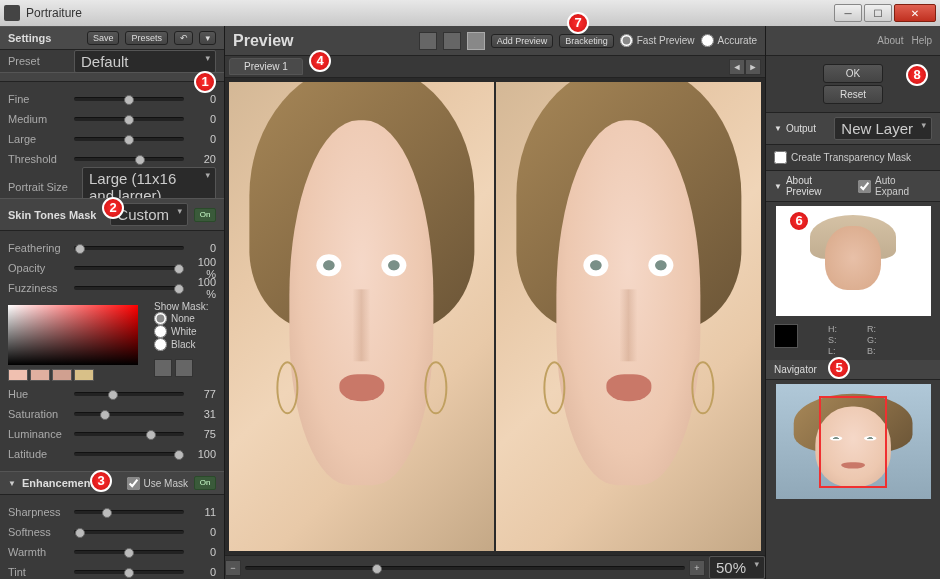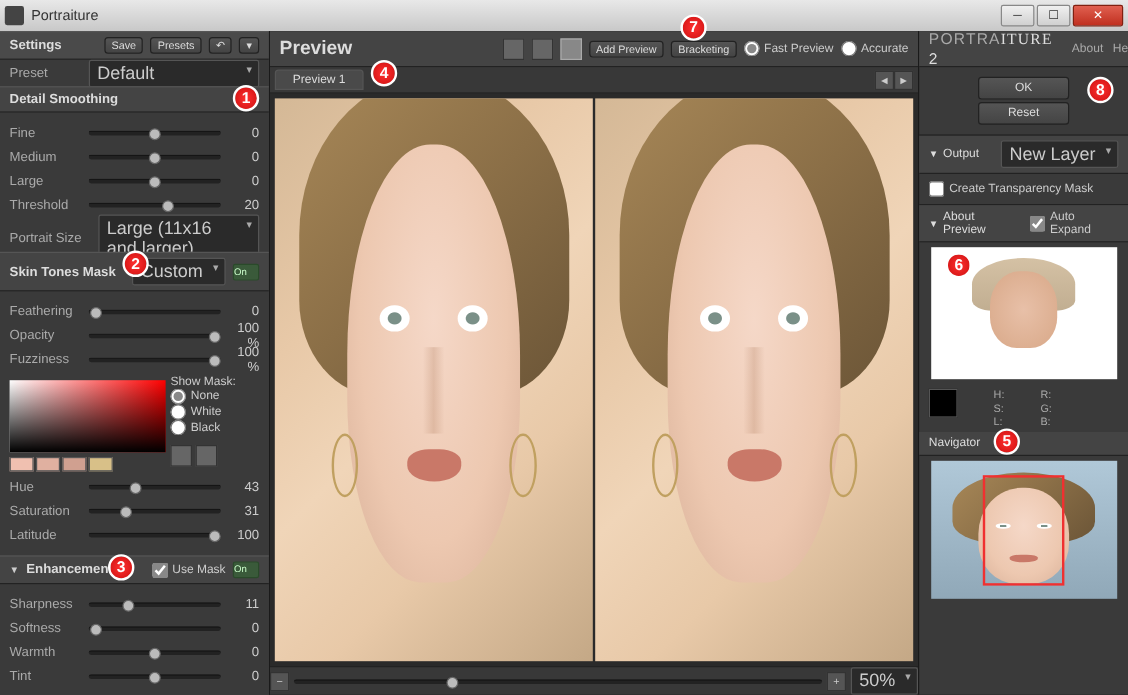--- a/index.html
+++ b/index.html
@@ -24,26 +24,26 @@
 .section-hdr .title { font-weight: bold; color: #ddd; flex: 1; }
 .section-body { padding: 6px 8px; }
 
 .row { display: flex; align-items: center; height: 18px; margin: 2px 0; gap: 4px; }
 .row .lbl { width: 62px; color: #aaa; }
 .row .val { width: 28px; text-align: right; color: #ccc; }
 .slider { flex: 1; height: 4px; background: #222; position: relative; border-radius: 2px; border-top: 1px solid #111; }
 .slider .thumb { position: absolute; width: 10px; height: 10px; background: #bbb; border-radius: 50%; top: -3px; transform: translateX(-50%); border: 1px solid #666; }
 
 .btn { background: linear-gradient(#555,#444); border: 1px solid #222; color: #ddd; padding: 2px 8px; font-size: 10px; border-radius: 3px; cursor: pointer; text-align: right; }
-.btn.wide { width: 76px; text-align: center; padding: 3px 0; }
+.btn.wide { width: 60px; text-align: center; padding: 3px 0; }
 .btn.sm { padding: 1px 5px; font-size: 9px; }
 .dropdown { background: #2a2a2a; border: 1px solid #555; color: #ccc; padding: 2px 18px 2px 6px; font-size: 15px; border-radius: 2px; position: relative; }
 .dropdown::after { content: "▾"; position: absolute; right: 5px; top: 2px; font-size: 9px; color: #aaa; }
 
-.toggle-on { background: #3a5a3a; border: 1px solid #2a4a2a; width: 22px; height: 14px; border-radius: 2px; font-size: 8px; line-height: 12px; color: #cfc; }
+.toggle-on { background: #3a5a3a; border: 1px solid #2a4a2a; width: 22px; height: 14px; border-radius: 2px; font-size: 8px; text-align: center; line-height: 12px; color: #cfc; }
 
 .color-picker { width: 130px; height: 60px; background: linear-gradient(to right, #fff, #f00); position: relative; margin: 4px 0; }
 .color-picker::after { content: ""; position: absolute; inset: 0; background: linear-gradient(to top, #000, transparent); }
 .swatch-row { display: flex; gap: 2px; margin: 2px 0; }
 .swatch { width: 20px; height: 12px; border: 1px solid #555; }
 
 .radio { display: flex; align-items: center; gap: 4px; font-size: 10px; color: #ccc; }
 .radio input { accent-color: #888; }
 .checkbox { display: flex; align-items: center; gap: 4px; font-size: 10px; color: #ccc; }
 .checkbox input { accent-color: #888; }
@@ -107,21 +107,20 @@
       <span class="btn sm">Presets</span>
       <span class="btn sm">↶</span>
       <span class="btn sm">▾</span>
     </div>
     <div class="row" style="padding:4px 8px;">
       <span class="lbl">Preset</span>
       <div class="dropdown" style="flex:1"><span>Default</span></div>
     </div>
 
     <div class="section-hdr" style="position:relative">
-      <span class="title">Detail Smoothing</span>
       <div class="callout" style="top:-2px;right:8px">1</div>
     </div>
     <div class="section-body" id="ds-sliders">
         <div class="row">
           <span class="lbl">Fine</span>
       <div class="slider">
             <div class="thumb" style="left:50%"></div>
           </div>
       <span class="val">0</span>
         </div>
@@ -175,21 +174,21 @@
       <span class="val">100 %</span>
           </div>
           <div class="row">
             <span class="lbl">Fuzziness</span>
       <div class="slider">
               <div class="thumb" style="left:95%"></div>
             </div>
       <span class="val">100 %</span>
           </div>
         </div>
-      <div style="display:flex;gap:4px;margin-top:4px">
+      <div style="display:flex;gap:16px;margin-top:4px">
         <div>
           <div class="color-picker"></div>
           <div class="swatch-row">
             <div class="swatch" style="background:#f0c0b0"></div>
             <div class="swatch" style="background:#e0b0a0"></div>
             <div class="swatch" style="background:#d0a090"></div>
             <div class="swatch" style="background:#d8c088"></div>
           </div>
         </div>
         <div style="font-size:10px">
@@ -211,28 +210,35 @@
             <div class="tool-icon"></div>
           </div>
         </div>
       </div>
       <div id="st-bottom" style="margin-top:0">
           <div class="row">
             <span class="lbl">Hue</span>
       <div class="slider">
               <div class="thumb" style="left:35%"></div>
             </div>
-      <span class="val">43</span>
+      <span class="val">77</span>
           </div>
           <div class="row">
             <span class="lbl">Saturation</span>
       <div class="slider">
               <div class="thumb" style="left:28%"></div>
             </div>
       <span class="val">31</span>
+          </div>
+          <div class="row">
+            <span class="lbl">Luminance</span>
+      <div class="slider">
+              <div class="thumb" style="left:70%"></div>
+            </div>
+      <span class="val">75</span>
           </div>
           <div class="row">
             <span class="lbl">Latitude</span>
       <div class="slider">
               <div class="thumb" style="left:95%"></div>
             </div>
       <span class="val">100</span>
           </div>
         </div>
     </div>
@@ -336,21 +342,20 @@
       <div class="slider" style="width:80px">
           <div class="thumb" style="left:30%"></div>
         </div>
       <div class="nav-arrow">+</div>
       <div class="dropdown"><span>50%</span></div>
     </div>
   </div>
 
   <div class="panel right">
     <div class="toolbar" style="gap:8px">
-      <span class="brand"><span class="light">PORTRA</span>ITURE <span>2</span></span>
       <div style="flex:1"></div>
       <span style="font-size:10px;color:#aaa;cursor:pointer">About</span>
       <span style="font-size:10px;color:#aaa;cursor:pointer">Help</span>
     </div>
     <div class="right-section" style="text-align:center;position:relative">
       <div class="btn wide" style="margin:2px auto;display:block">OK</div>
       <div class="btn wide" style="margin:2px auto;display:block">Reset</div>
       <div class="callout" style="top:8px;right:12px">8</div>
     </div>
     <div class="right-hdr">

